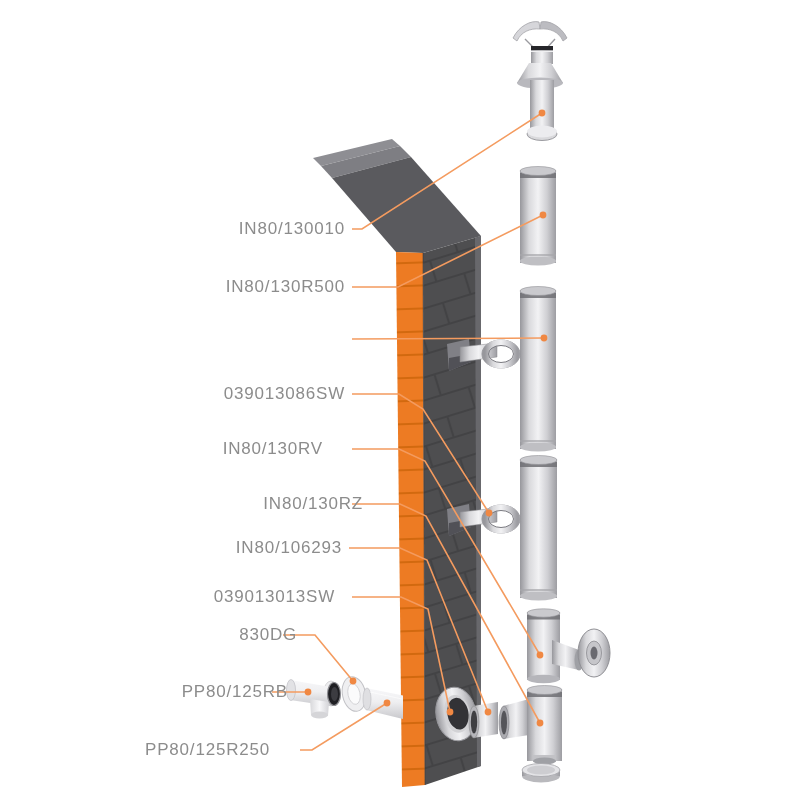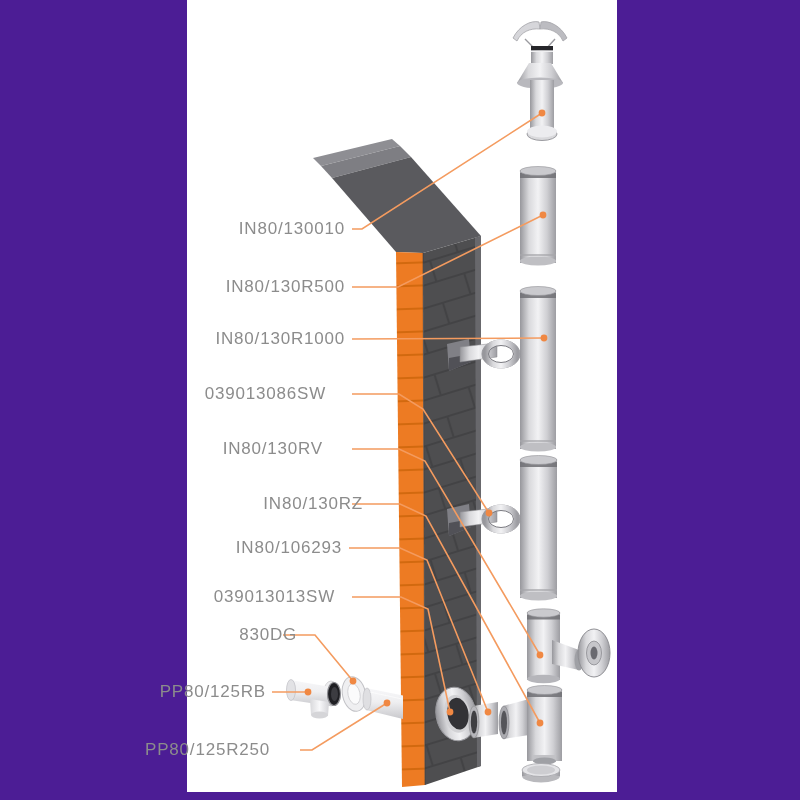--- a/index.html
+++ b/index.html
@@ -1,16 +1,16 @@
 <!DOCTYPE html>
 <html><head>
 <meta charset="utf-8">
 <style>
   html,body{margin:0;padding:0;background:#000;}
-  #stage{position:relative;width:800px;height:800px;background:#4c1d95;overflow:hidden;
+  #stage{position:relative;width:800px;height:800px;background:#ffffff;overflow:hidden;
          font-family:"Liberation Sans", sans-serif;}
   #canvas{position:absolute;left:187px;top:0;width:430px;height:792px;background:#fff;}
   svg.layer{position:absolute;left:0;top:0;z-index:2;}
   .lbl{position:absolute;z-index:3;height:20px;line-height:20px;
        font-size:17px;letter-spacing:0.8px;color:#8C8C8C;white-space:nowrap;
        text-align:right;}
 </style>
 </head>
 <body>
 
@@ -218,22 +218,21 @@
       </g>
       <g>
         <polyline points="300,750 312,750 387,703"></polyline>
         <circle cx="387" cy="703" r="3.4" fill="#F08843" stroke="none"></circle>
       </g>
     </g>
   </svg>
 
   <div class="lbl" style="right:455px;top:219px">IN80/130010</div>
   <div class="lbl" style="right:455px;top:277px">IN80/130R500</div>
-  <div class="lbl" style="right:455px;top:329px">IN80/130R1000</div>
-  <div class="lbl" style="right:474px;top:384px">039013086SW</div>
+  <div class="lbl" style="right:455px;top:384px">039013086SW</div>
   <div class="lbl" style="right:477px;top:439px">IN80/130RV</div>
   <div class="lbl" style="right:437px;top:494px">IN80/130RZ</div>
   <div class="lbl" style="right:458px;top:538px">IN80/106293</div>
   <div class="lbl" style="right:465px;top:587px">039013013SW</div>
   <div class="lbl" style="right:503px;top:625px">830DG</div>
-  <div class="lbl" style="right:534px;top:682px">PP80/125RB</div>
+  <div class="lbl" style="right:512px;top:682px">PP80/125RB</div>
   <div class="lbl" style="right:530px;top:740px">PP80/125R250</div>
 </div>
 
 </body></html>

